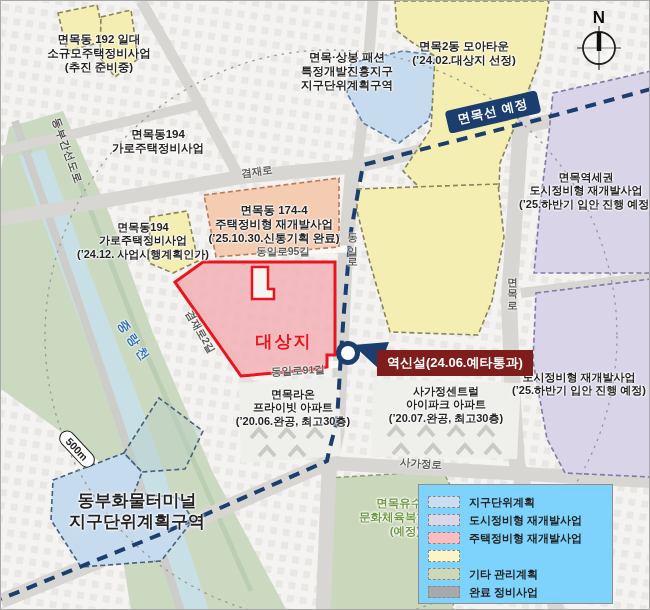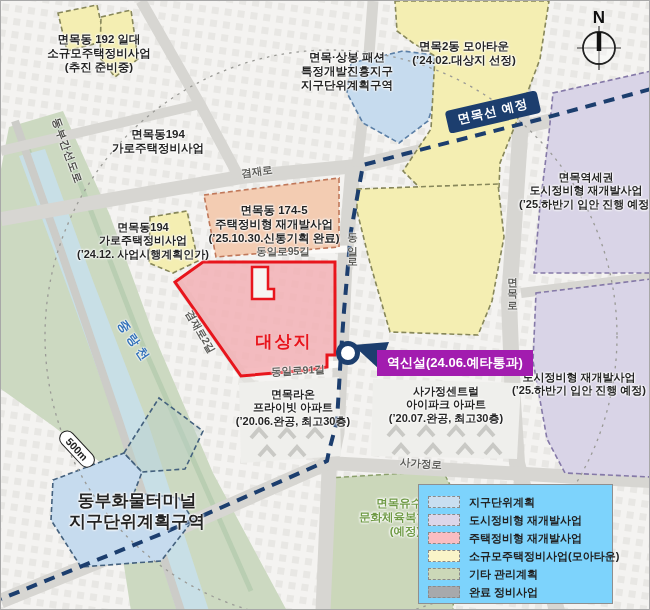--- a/index.html
+++ b/index.html
@@ -15,21 +15,21 @@
   .target-lbl{position:absolute;transform:translate(-50%,-50%);color:#e8151c;font-weight:bold;
        font-size:17px;letter-spacing:2px;white-space:nowrap;text-shadow:0 0 2px #f6c9cc;margin-top:22px;}
   .road{position:absolute;transform:translate(-50%,-50%);color:#5c5c58;font-size:10.5px;font-weight:bold;
        white-space:nowrap;text-shadow:0 0 2px #fff,0 0 2px #fff,0 0 2px #fff;}
   .road.vert{writing-mode:vertical-rl;text-orientation:upright;letter-spacing:2px;}
   .road.river{color:#3573b9;font-size:12.5px;letter-spacing:4px;}
   .road.expwy{color:#4a4a46;font-size:10.5px;letter-spacing:1px;}
   .badge-rail{position:absolute;left:492px;top:111px;transform:translate(-50%,-50%) rotate(-13deg);
        background:#1c3e6e;color:#fff;font-weight:bold;font-size:12.5px;padding:3px 11px;
        border-radius:4px;white-space:nowrap;letter-spacing:1px;}
-  .badge-station{position:absolute;left:376px;top:349px;background:#a21caf;color:#fff;font-weight:bold;
+  .badge-station{position:absolute;left:376px;top:349px;background:#7f1d1d;color:#fff;font-weight:bold;
        font-size:13px;padding:4px 10px;white-space:nowrap;}
   .pill-500{position:absolute;left:76px;top:448px;transform:translate(-50%,-50%) rotate(47deg);
        background:#fff;border:1.5px solid #222;border-radius:10px;font-size:10.5px;font-weight:bold;
        color:#222;padding:1px 8px;white-space:nowrap;}
   .compass-n{position:absolute;left:598px;top:17px;transform:translate(-50%,-50%);
        font-size:17px;font-weight:bold;color:#111;}
   .legend{position:absolute;left:417px;top:483px;width:195px;height:120px;background:#7dd3fc;
        border:1px solid #8f8f8f;box-sizing:border-box;padding:8px 4px 0 9px;}
   .lg-row{display:flex;align-items:center;gap:9px;height:18px;}
   .lg-swatch{width:32px;height:12px;border:1.5px dashed #8a8a8a;box-sizing:border-box;flex:0 0 auto;}
@@ -145,21 +145,21 @@
   <div class="lbl" style="left:463px;top:52px">
       <div>면목2동 모아타운</div>
       <div>(’24.02.대상지 선정)</div>
     </div>
   <div class="lbl small" style="left:585px;top:190px">
       <div>면목역세권</div>
       <div>도시정비형 재개발사업</div>
       <div>(’25.하반기 입안 진행 예정)</div>
     </div>
   <div class="lbl" style="left:273px;top:223px">
-      <div>면목동 174-5</div>
+      <div>면목동 174-4</div>
       <div>주택정비형 재개발사업</div>
       <div>(’25.10.30.신통기획 완료)</div>
     </div>
   <div class="lbl small" style="left:142px;top:240px">
       <div>면목동194</div>
       <div>가로주택정비사업</div>
       <div>(’24.12. 사업시행계획인가)</div>
     </div>
   <div class="lbl small" style="left:578px;top:383px">
       <div>도시정비형 재개발사업</div>
@@ -210,21 +210,20 @@
         <div class="lg-row">
           <span class="lg-swatch" style="background: rgb(220, 214, 233);"></span>
           <span class="lg-label">도시정비형 재개발사업</span>
         </div>
         <div class="lg-row">
           <span class="lg-swatch" style="background: rgb(249, 189, 194);"></span>
           <span class="lg-label">주택정비형 재개발사업</span>
         </div>
         <div class="lg-row">
           <span class="lg-swatch" style="background: rgb(250, 244, 200);"></span>
-          <span class="lg-label">소규모주택정비사업(모아타운)</span>
         </div>
         <div class="lg-row">
           <span class="lg-swatch" style="background: rgb(204, 216, 184);"></span>
           <span class="lg-label">기타 관리계획</span>
         </div>
         <div class="lg-row">
           <span class="lg-swatch" style="background: rgb(167, 169, 172);"></span>
           <span class="lg-label">완료 정비사업</span>
         </div>
       </div>

